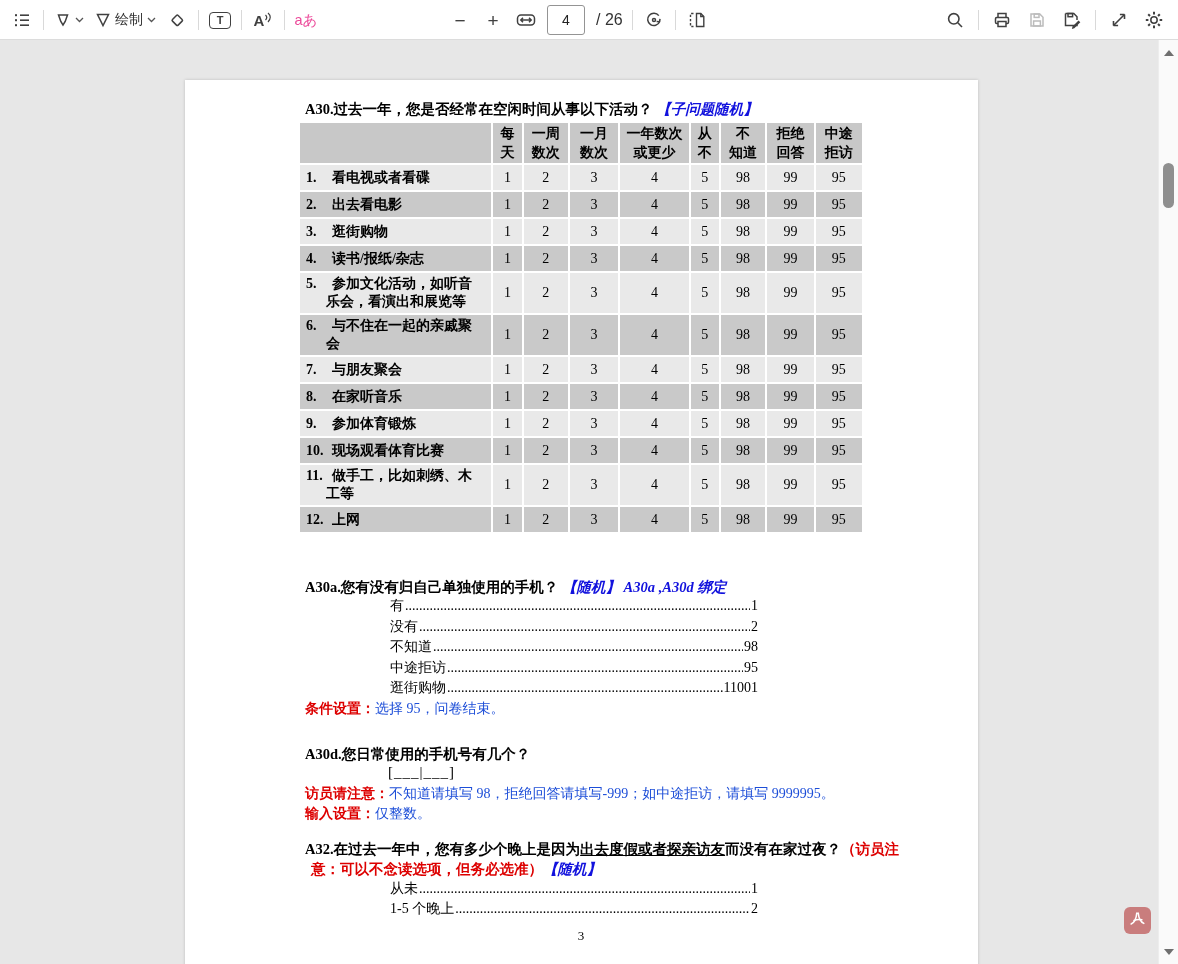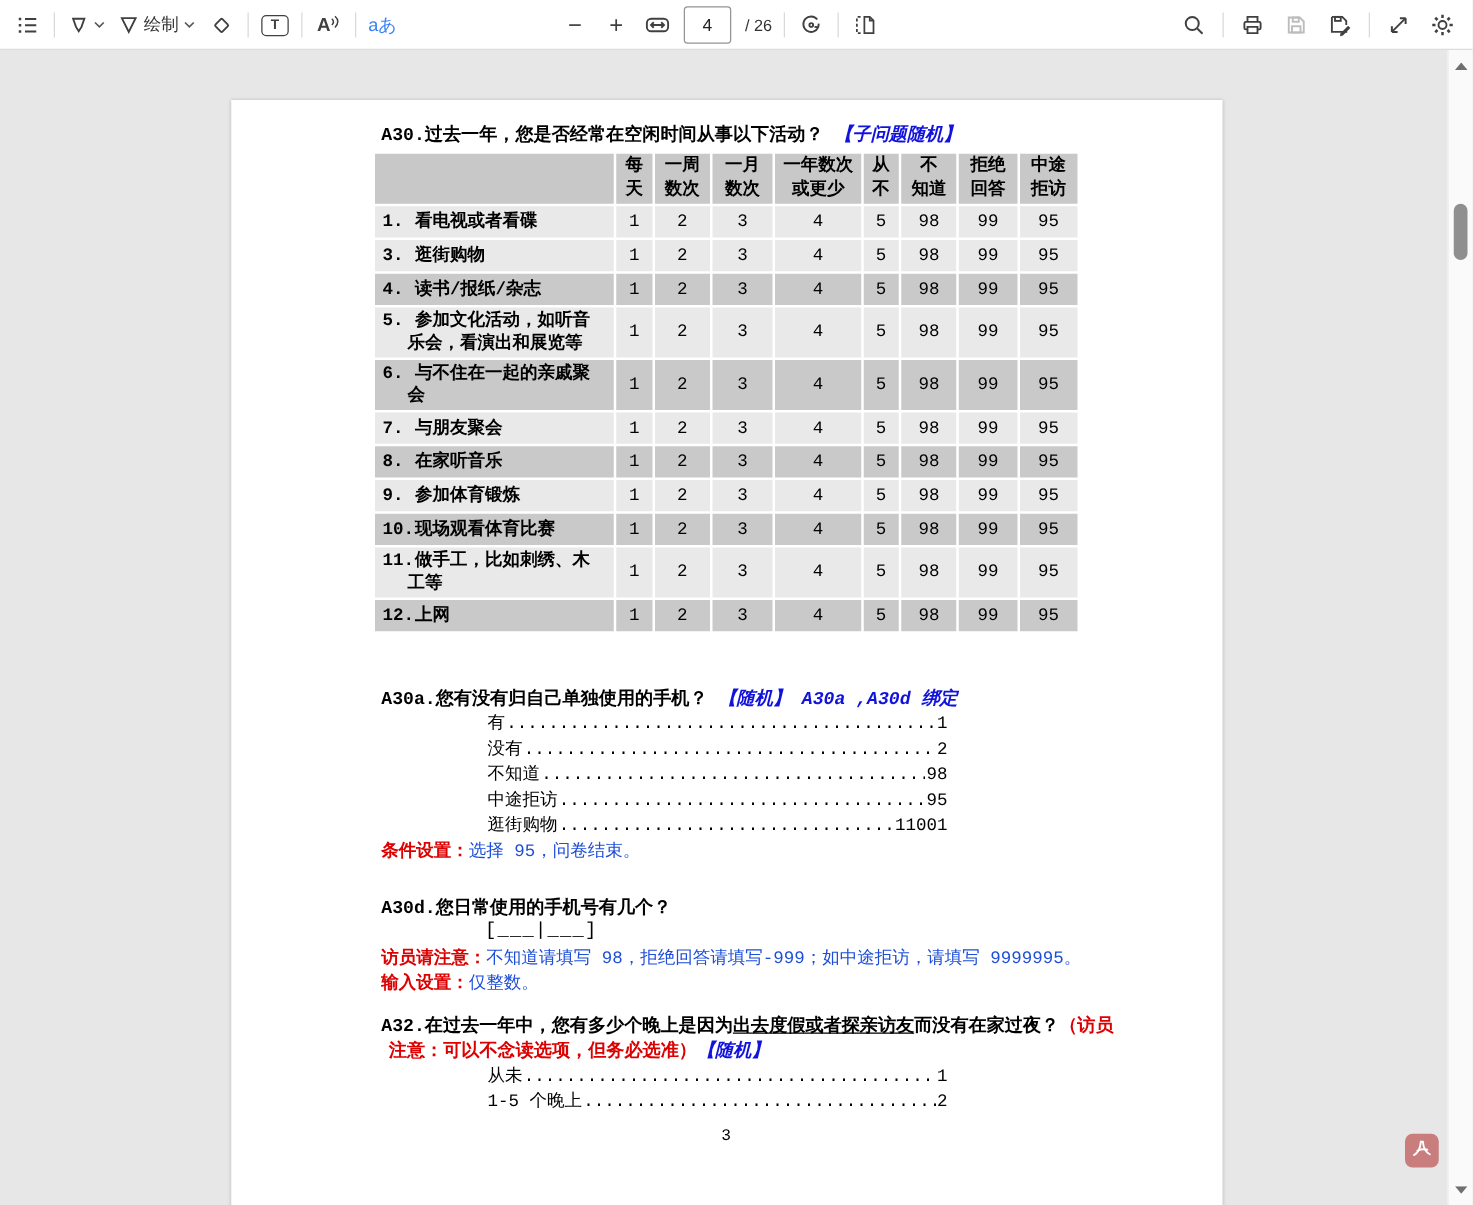--- a/index.html
+++ b/index.html
@@ -15,32 +15,32 @@
   .tb-right  { right:12px; gap:11px; }
   .tb-btn { display:flex; align-items:center; justify-content:center; min-width:24px; height:28px;
             border-radius:4px; cursor:pointer; color:#404040; }
   .tb-btn svg { display:block; }
   .tb-sep { width:1px; height:20px; background:#d9d9d9; }
   .draw-label { font-size:14px; color:#333; margin:0 2px; }
   .chev { margin-left:2px; }
   .sign { font-size:19px; color:#404040; line-height:1; }
   .pagebox { width:38px; height:30px; border:1px solid #949494; border-radius:3px; text-align:center;
              font-size:14px; color:#222; background:#fff; outline:none; }
-  .pagetotal { font-size:13px; color:#333; margin-left:2px; }
+  .pagetotal { font-size:16px; color:#333; margin-left:2px; }
   .icon-text-t { width:22px; height:17px; border:1.5px solid #404040; border-radius:4px;
                  font-size:11px; font-weight:bold; display:flex; align-items:center; justify-content:center; }
   .ra-wrap { display:flex; align-items:flex-start; font-size:15px; font-weight:600; color:#404040; }
-  .translate { font-size:14.5px; color:#3b82f6; }
+  .translate { font-size:14.5px; color:#ec4899; }
 
   
   .viewer { position:absolute; top:40px; left:0; width:1158px; height:924px; background:#e7e7e7; }
   .page { position:absolute; left:185px; top:40px; width:793px; height:912px; background:#fff;
           box-shadow:0 0 3px rgba(0,0,0,0.18); z-index:1; }
   .doc { padding:20px 0 0 113px; width:743px;
-         font-family:Liberation Mono, monospace; color:#000; }
+         font-family:Liberation Serif, serif; color:#000; }
 
   .qtitle { font-size:14.5px; font-weight:bold; margin-left:7px; line-height:18px; }
   .tag-blue { color:#1212dd; font-style:italic; font-weight:bold; }
   .red-b { color:#dd0000; font-weight:bold; }
   .red-n { color:#1d4ed8; font-weight:normal; }
   .uline { text-decoration:underline;text-align:right; }
 
   
   table.q30 { border-collapse:separate; border-spacing:2px; width:566px; table-layout:fixed; margin-top:3px;
               font-size:14px; }
@@ -316,20 +316,33 @@
               </td>
               <td class="val">1</td>
               <td class="val">2</td>
               <td class="val">3</td>
               <td class="val">4</td>
               <td class="val">5</td>
               <td class="val">98</td>
               <td class="val">99</td>
               <td class="val">95</td>
             </tr>
+            <tr class="row-d">
+              <td class="item">
+                <div class="wrap"><span class="num">2.</span><span>出去看电影</span></div>
+              </td>
+              <td class="val">1</td>
+              <td class="val">2</td>
+              <td class="val">3</td>
+              <td class="val">4</td>
+              <td class="val">5</td>
+              <td class="val">98</td>
+              <td class="val">99</td>
+              <td class="val">95</td>
+            </tr>
             <tr class="row-l">
               <td class="item">
                 <div class="wrap"><span class="num">3.</span><span>逛街购物</span></div>
               </td>
               <td class="val">1</td>
               <td class="val">2</td>
               <td class="val">3</td>
               <td class="val">4</td>
               <td class="val">5</td>
               <td class="val">98</td>

